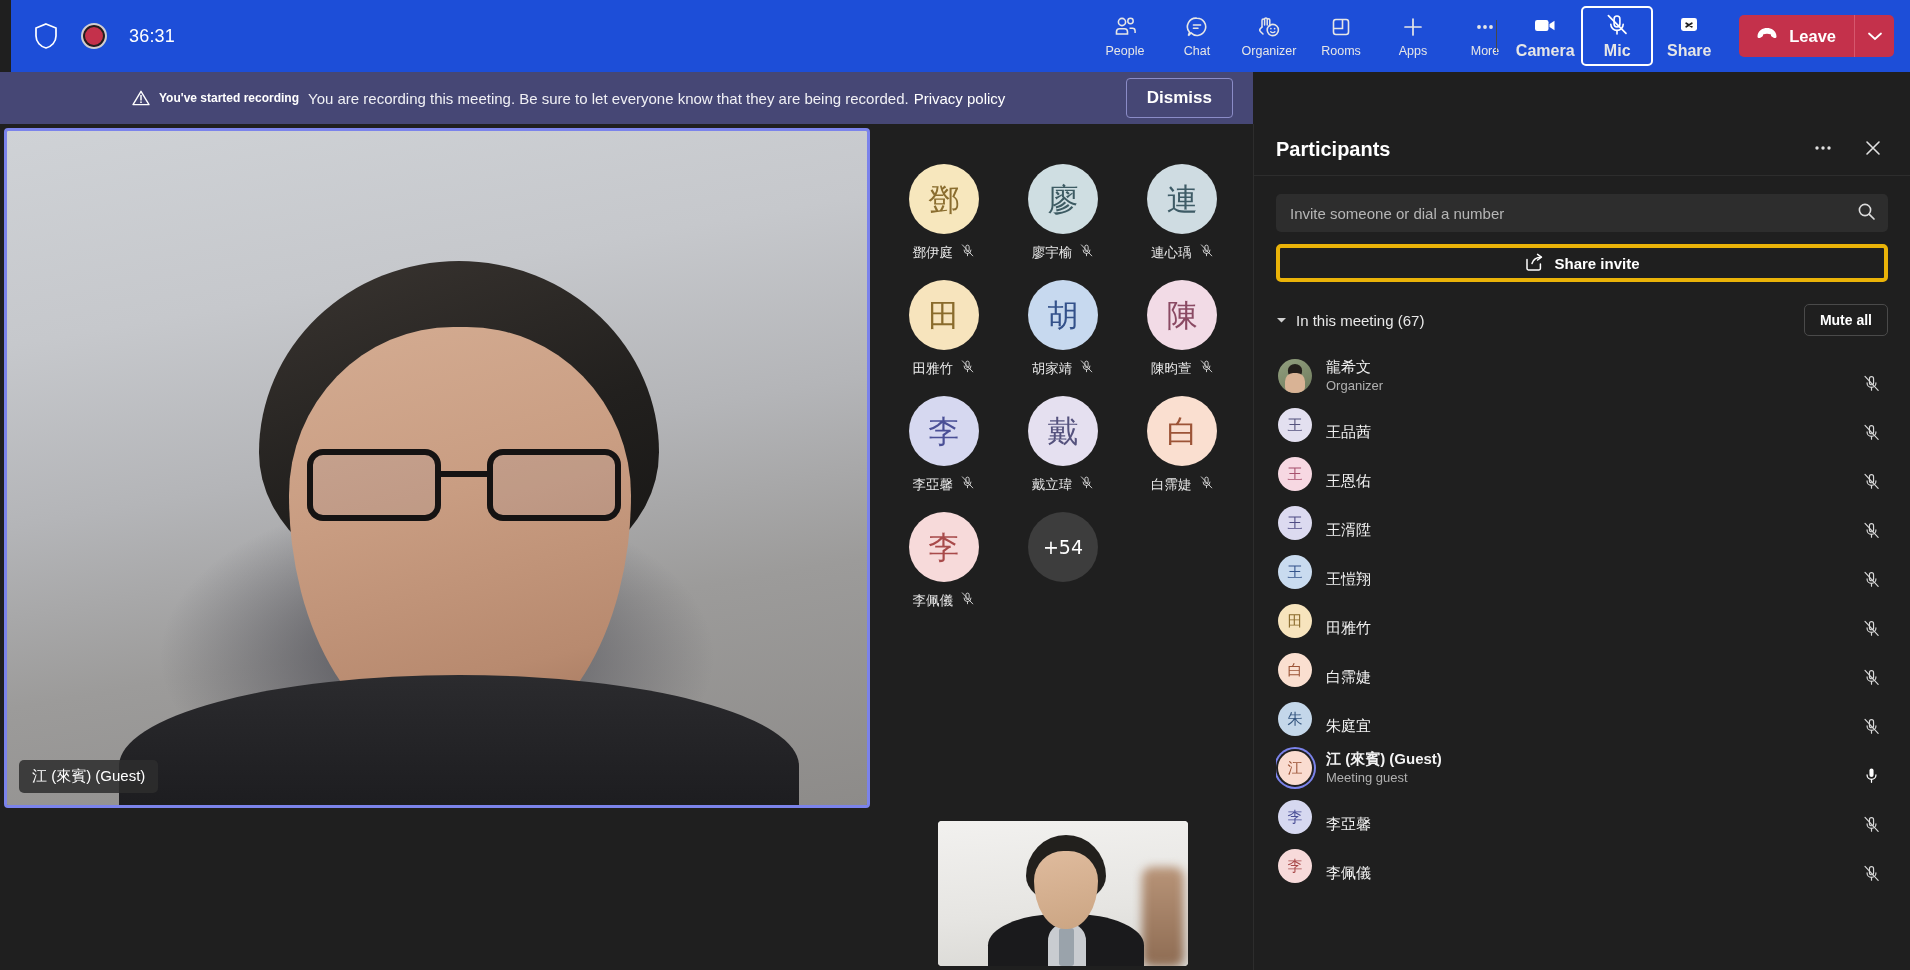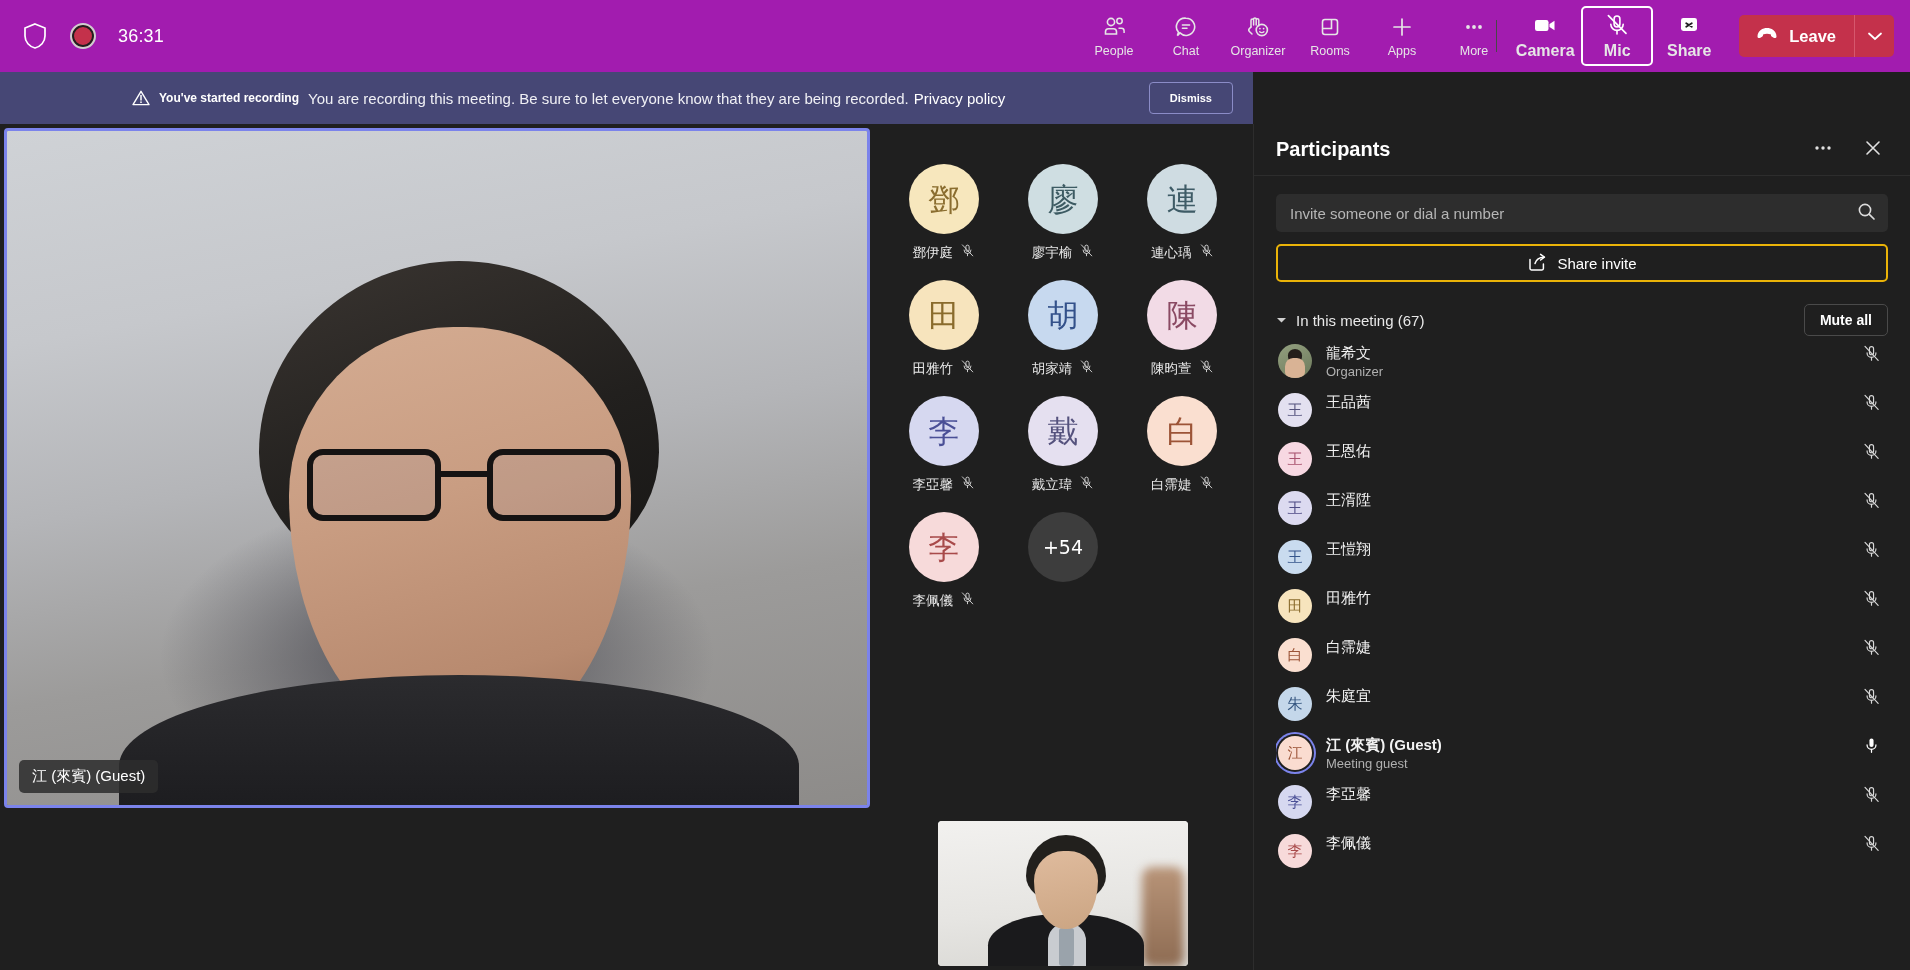--- a/index.html
+++ b/index.html
@@ -8,23 +8,24 @@
     background: #1f1f1f;
     font-family: "Liberation Sans", "DejaVu Sans", sans-serif;
     overflow: hidden;
     color: #ffffff;
   }
   #app { position: relative; width: 1910px; height: 970px; display: flex; flex-direction: column; }
 
   
   .topbar {
     height: 72px; min-height: 72px;
-    background: #a21caf;
+    background: #1d4ed8;
     display: flex; align-items: center;
     position: relative;
+    margin-left: 11px;
   }
   .topbar-left { display: flex; align-items: center; gap: 22px; padding-left: 22px; }
   .shield-ic { width: 26px; height: 28px; }
   .rec-dot {
     width: 26px; height: 26px; border-radius: 50%;
     border: 2px solid #cfcfcf; background: #c4314b;
     box-shadow: inset 0 0 0 2px #1f1f1f;
   }
   .timer { font-size: 18px; color: #ffffff; letter-spacing: .2px; }
 
@@ -76,21 +77,21 @@
   }
   .banner-inner { display: flex; align-items: center; width: 100%; padding: 0 16px 0 132px; }
   .warn-ic { margin-right: 9px; display: flex; }
   .banner-bold { font-weight: bold; font-size: 12px; color: #fff; white-space: nowrap; }
   .banner-text { font-size: 15px; color: #f0f0f5; margin-left: 9px; white-space: nowrap; }
   .banner-link { font-size: 15px; color: #ffffff; margin-left: 5px; cursor: pointer; white-space: nowrap; }
   .dismiss-btn {
     margin-left: auto; margin-right: 4px;
     border: 1px solid #8b8cc7; border-radius: 4px;
     background: transparent; color: #fff;
-    font-size: 11px; font-weight: bold;
+    font-size: 17px; font-weight: bold;
     padding: 9px 20px; cursor: pointer;
     font-family: inherit;
   }
 
   
   .body-row { flex: 1; display: flex; min-height: 0; }
 
   .stage { width: 1253px; display: flex; min-height: 0; background: #1f1f1f; }
 
   
@@ -229,40 +230,40 @@
     margin-top: 18px; height: 38px; background: #2d2d2d; border-radius: 5px;
     display: flex; align-items: center; padding: 0 12px 0 14px;
   }
   .search-box input {
     flex: 1; background: transparent; border: none; outline: none;
     color: #e6e6e6; font-size: 15px; font-family: inherit;
   }
   .search-box input::placeholder { color: #b6b6b6; }
   .share-invite {
     margin-top: 12px; height: 38px;
-    border: 2px solid #eab308; border-radius: 5px;
+    border: 4px solid #eab308; border-radius: 5px;
     background: transparent; color: #fff;
     display: flex; align-items: center; justify-content: center; gap: 10px;
-    font-size: 15px; font-weight: normal; cursor: pointer; font-family: inherit;
+    font-size: 15px; font-weight: bold; cursor: pointer; font-family: inherit;
   }
 
   .section-head {
     margin-top: 22px; display: flex; align-items: center; height: 32px;
   }
   .caret-ic { margin-right: 9px; display: flex; cursor: pointer; }
   .section-label { font-size: 15px; color: #e8e8e8; }
   .mute-all {
     margin-left: auto; border: 1px solid #4a4a4a; border-radius: 5px;
     background: transparent; color: #fff; font-size: 14px; font-weight: bold;
     padding: 7px 15px; cursor: pointer; font-family: inherit;
   }
 
   .plist { margin-top: 8px; overflow: hidden; flex: 1; min-height: 0; }
   .prow {
-    height: 49px; display: flex; align-items: flex-start; gap: 14px;
+    height: 49px; display: flex; align-items: flex-end; gap: 14px;
     padding: 0 4px 0 2px; cursor: pointer; border-radius: 4px;
   }
   .pav {
     width: 34px; height: 34px; border-radius: 50%;
     display: flex; align-items: center; justify-content: center;
     font-size: 15px; flex: 0 0 34px; position: relative;
     font-family: "DejaVu Sans", "Liberation Sans", sans-serif;
   }
   .pav.speaking { box-shadow: 0 0 0 2px #1f1f1f, 0 0 0 4px #7b83eb; }
   .pav.photo { background: linear-gradient(150deg, #93a07f 0%, #6d7a5c 100%); overflow: hidden; }

